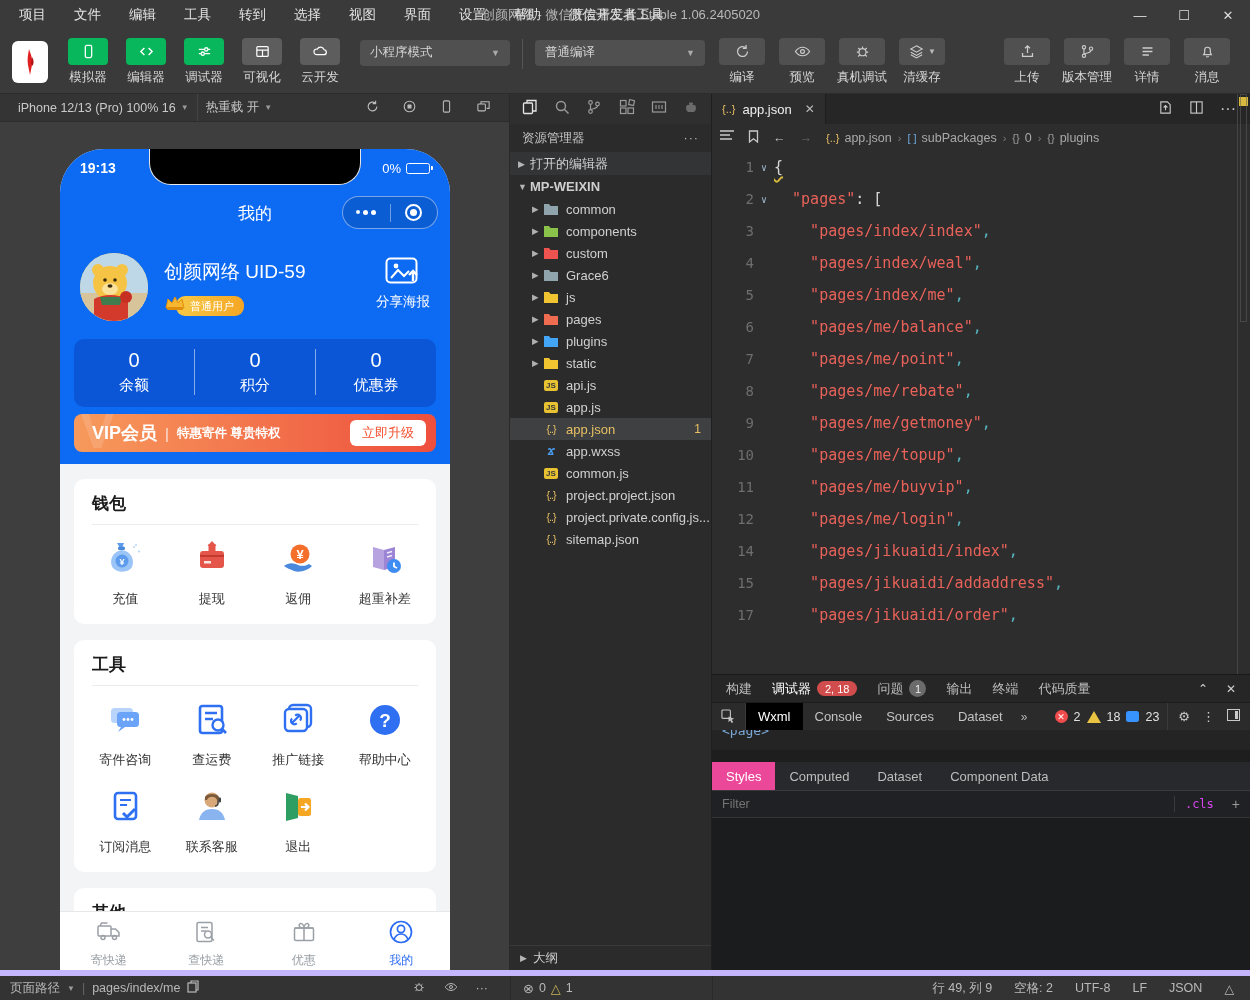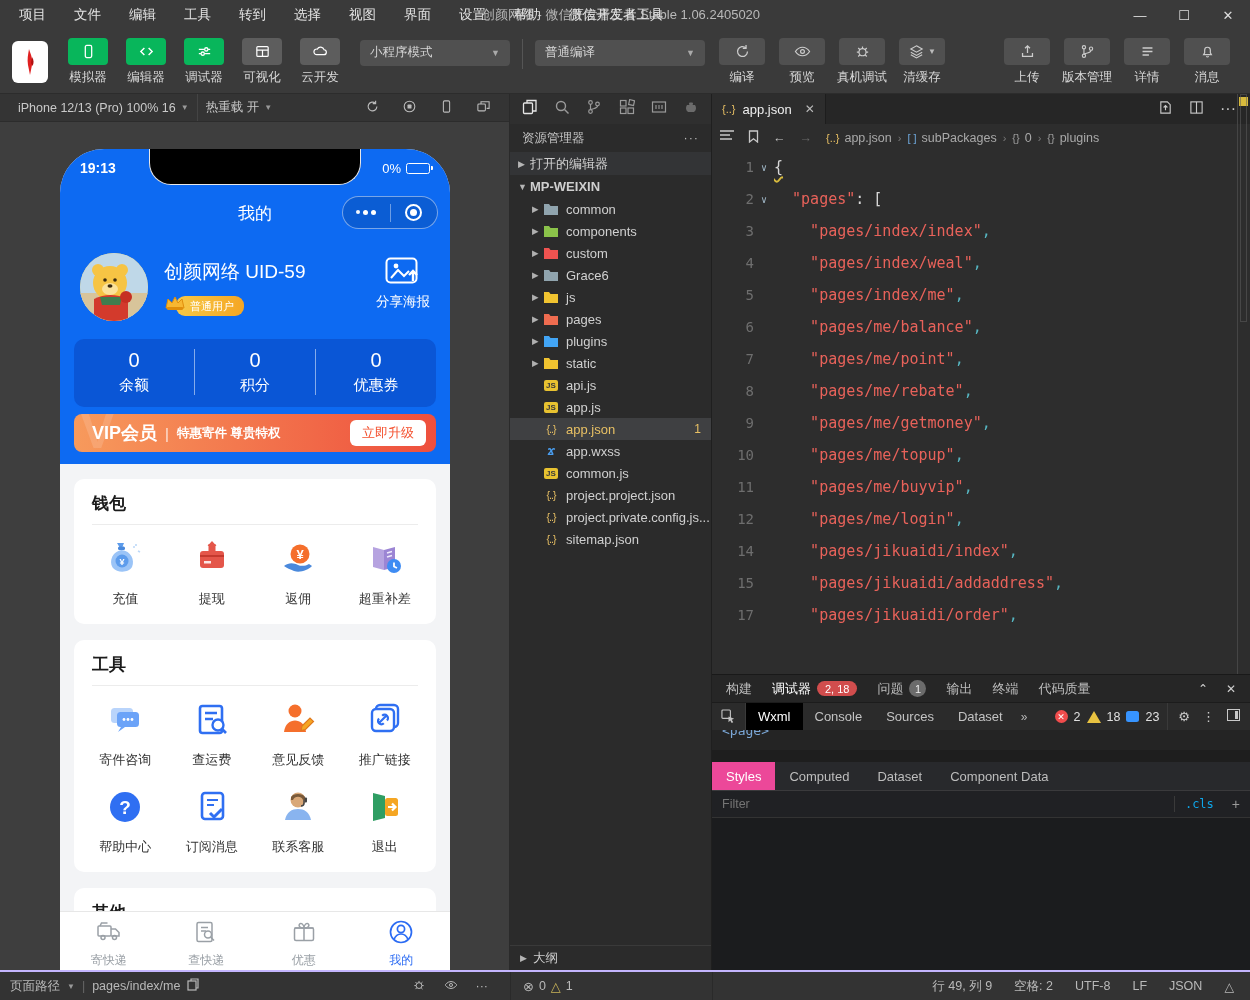--- a/index.html
+++ b/index.html
@@ -164,26 +164,26 @@
   .ic-msg { width:13px; height:11px; background:#3794ff; border-radius:2.5px; display:inline-block;}
   .gear-dots { display:flex; align-items:center; gap:12px; padding:0 10px; border-left:1px solid #3a3a3a; height:100%; color:#c9c9c9;}
   .wxml-clip { height:20px; background:#242424; overflow:hidden; font-family:"DejaVu Sans Mono",monospace; font-size:13px; color:#7ba7d7; padding-left:10px; flex:0 0 20px;}
   .wxml-clip span { position:relative; top:-7px; display:inline-block;}
   .gap-dark { height:12px; background:#1e1e1e; flex:0 0 12px;}
   .strow { height:29px; background:#28292c; display:flex; align-items:stretch; font-size:13px; color:#bdbdbd; border-bottom:1px solid #3a3a3c; flex:0 0 29px;}
   .sttab { padding:0 14px; display:flex; align-items:center;}
   .sttab.active { background:#ec4899; color:#fff;}
   .filterrow { height:27px; background:#202124; display:flex; align-items:center; font-size:12.5px; color:#8a8a8a; padding:0 10px; border-bottom:1px solid #333; flex:0 0 27px;}
   .filterrow input { background:transparent; border:none; outline:none; color:#bbb; font-size:12.5px; flex:1;}
-  .cls-btn { color:#0ea5e9; font-family:"DejaVu Sans Mono",monospace; font-size:12px; padding:0 10px; border-left:1px solid #3a3a3a; height:60%; display:flex; align-items:center;}
+  .cls-btn { color:#d946ef; font-family:"DejaVu Sans Mono",monospace; font-size:12px; padding:0 10px; border-left:1px solid #3a3a3a; height:60%; display:flex; align-items:center;}
   .plus-btn { color:#9a9a9a; padding-left:8px; font-size:14px;}
   .debug-empty { flex:1; background:#1b1c1e;}
 
   
-  .statusbar { height:30px; background:#333; border-top:2px solid #c4b5fd; display:flex; color:#b9b9b9; font-size:12.5px; flex:0 0 30px;}
+  .statusbar { height:30px; background:#333; border-top:6px solid #c4b5fd; display:flex; color:#b9b9b9; font-size:12.5px; flex:0 0 30px;}
   .sb-left { width:510px; display:flex; align-items:center; padding:0 10px; gap:7px;}
   .sb-left .caret{ font-size:8px; color:#999;}
   .sb-div { color:#666; }
   .sb-icons { margin-left:auto; display:flex; gap:18px; align-items:center; padding-right:12px;}
   .sb-icons svg{ width:14px; height:14px;}
   .sb-mid { width:202px; display:flex; align-items:center; gap:5px; padding-left:12px; border-left:1px solid #2a2a2a;}
   .sb-right { flex:1; display:flex; align-items:center; justify-content:flex-end; gap:22px; padding-right:16px; border-left:1px solid #2a2a2a;}
   .sb-item { white-space:nowrap; }
 </style>
 </head>
@@ -536,28 +536,20 @@
                     <span><svg viewBox="0 0 40 40" width="" height="">
                         <rect x="8" y="6" width="22" height="27" rx="2.5" fill="none" stroke="#2f6ff2" stroke-width="2.6"></rect>
                         <path d="M13 13h12M13 19h8" stroke="#2f6ff2" stroke-width="2.4"></path>
                         <circle cx="26" cy="25" r="5.5" fill="#fff" stroke="#2f6ff2" stroke-width="2.4"></circle>
                         <path d="M30 29l4 4" stroke="#2f6ff2" stroke-width="2.6"></path>
                       </svg></span>
                     <div class="gi-l">查运费</div>
                   </div>
                   <div class="gi">
                     <span><svg viewBox="0 0 40 40" width="" height="">
-                        <circle cx="17" cy="11" r="6.5" fill="#f56f2c"></circle>
-                        <path d="M6 32c1-8 6-11.5 11-11.5S27 24 28 32z" fill="#f56f2c"></path>
-                        <path d="M24 26l8-8 3.5 3.5-8 8-4.5 1z" fill="#f5a623" stroke="#e0791e" stroke-width="1.2"></path>
-                      </svg></span>
-                    <div class="gi-l">意见反馈</div>
-                  </div>
-                  <div class="gi">
-                    <span><svg viewBox="0 0 40 40" width="" height="">
                         <rect x="11" y="5" width="22" height="22" rx="4" fill="none" stroke="#2f6ff2" stroke-width="2.4"></rect>
                         <rect x="7" y="9" width="22" height="22" rx="4" fill="#fff" stroke="#2f6ff2" stroke-width="2.4"></rect>
                         <path d="M14.5 22.5l7-7M14 18.5a3.4 3.4 0 0 0 0 4.8 3.4 3.4 0 0 0 4.8 0M22 20.5a3.4 3.4 0 0 0 0-4.8 3.4 3.4 0 0 0-4.8 0" fill="none" stroke="#2f6ff2" stroke-width="2.2"></path>
                       </svg></span>
                     <div class="gi-l">推广链接</div>
                   </div>
                   <div class="gi">
                     <span><svg viewBox="0 0 40 40" width="" height="">
                         <circle cx="20" cy="20" r="15" fill="#2f6ff2"></circle>
                         <text x="20" y="27" font-size="19" fill="#fff" text-anchor="middle" font-weight="bold">?</text>

